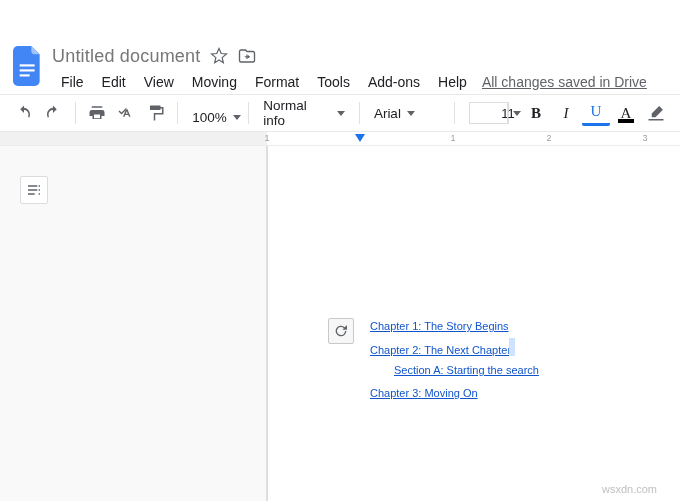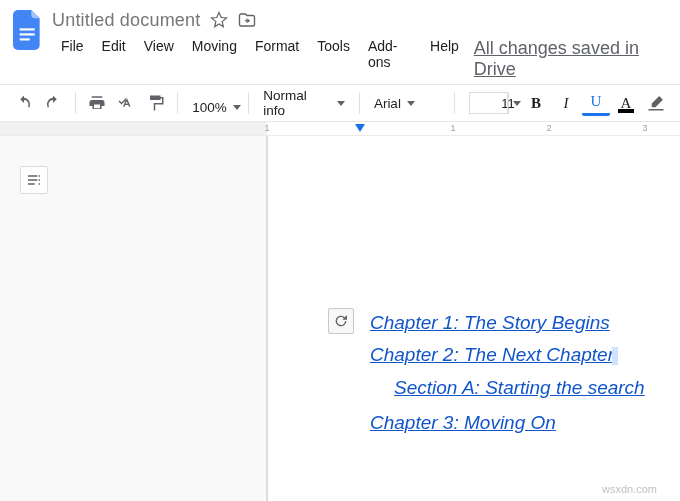--- a/index.html
+++ b/index.html
@@ -1,32 +1,32 @@
 <!DOCTYPE html>
 <html><head>
 <meta charset="utf-8">
 <style>
   * { box-sizing: border-box; }
   html, body { margin: 0; padding: 0; font-family: Arial, Helvetica, sans-serif; background: #fff; }
   .app { width: 680px; height: 501px; position: relative; overflow: hidden; background:#fff; }
 
   
-  .header { display:flex; padding: 8px 27px 0 10px; }
+  .header { display:flex; padding: 8px 27px 0 10px; margin-top: 36px; }
   .logo { width: 36px; height: 44px; display:flex; align-items:center; justify-content:center; margin-right: 6px; }
   .logo svg { width: 32px; height: 40px; }
   .titlebar { flex:1; }
   .title-row { display:flex; align-items:center; gap:10px; height:24px; }
   .doc-title { font-size: 18px; color:#777; letter-spacing:0.2px; }
   .title-icon { color:#5f6368; display:flex; align-items:center; }
   .title-icon svg { width:18px; height:18px; fill:#5f6368; }
 
   .menubar { display:flex; gap:0; margin-top:2px; }
   .menu-item { font-size:14px; color:#202124; padding:4px 9px; cursor:pointer; border-radius:3px; }
   .menu-item + .menu-item { margin-left:0; }
-  .save-status { font-size:18px; color:#5f6368; text-decoration:underline; margin-left:6px; padding:4px 0; }
+  .save-status { font-size:14px; color:#5f6368; text-decoration:underline; margin-left:6px; padding:4px 0; }
 
   
   .toolbar { display:flex; align-items:center; height:38px; padding:0 10px; border-top:1px solid #e8e8e8; border-bottom:1px solid #e8e8e8; gap:2px; }
   .tb-btn { width:28px; height:28px; display:flex; align-items:center; justify-content:center; border-radius:3px; cursor:pointer; color:#5f6368; }
   .tb-btn svg { width:18px; height:18px; fill:#5f6368; }
   .tb-sep { width:1px; height:22px; background:#e0e0e0; margin:0 6px; }
   .tb-dd { display:flex; align-items:center; gap:6px; padding:0 6px; height:28px; font-size:13.5px; color:#202124; cursor:pointer; border-radius:3px; }
   .caret { width:0; height:0; border-left:4px solid transparent; border-right:4px solid transparent; border-top:5px solid #5f6368; }
   .zoom { width:54px;margin-top:8px; }
   .style { width:96px; }
@@ -54,21 +54,21 @@
   .canvas { display:flex; height: calc(501px - 8px - 48px - 38px - 14px); }
   .left-pane { width:267px; background:#f9f9f9; border-right:1px solid #e0e0e0; position:relative; }
   .outline-btn { position:absolute; top:30px; left:20px; width:28px; height:28px; border:1px solid #dadce0; border-radius:2px; display:flex; align-items:center; justify-content:center; background:#fff; cursor:pointer; }
   .outline-btn svg { width:16px; height:16px; fill:#5f6368; }
 
   .page { flex:1; background:#fff; position:relative; border-left:1px solid #dcdcdc; }
   .toc { position:absolute; top:172px; left:60px; right:-4px; }
   .toc-row { display:flex; align-items:flex-start; }
   .refresh { width:26px; height:26px; border:1px solid #c9c9c9; border-radius:2px; background:#f7f7f7; display:flex; align-items:center; justify-content:center; margin-right:16px; cursor:pointer; }
   .refresh svg { width:16px; height:16px; fill:#5f6368; }
-  .toc-list { font-size:19px; line-height:1.55;font-style:italic; }
+  .toc-list { font-size:11px; line-height:1.55; }
   .toc-link { color:#1155cc; text-decoration:underline; cursor:pointer; display:inline; }
   .indent { margin-left:24px; }
   .toc-item { margin-bottom:3px; white-space:nowrap; }
   .selection { display:inline-block; width:6px; height:18px; background:#cfe2ff; vertical-align:text-bottom; margin-left:-2px; }
 
   .watermark { position:absolute; bottom:6px; right:23px; font-size:11px; color:#bfbfbf; font-family:Arial; }
 </style>
 </head>
 <body>
 <div class="app">

